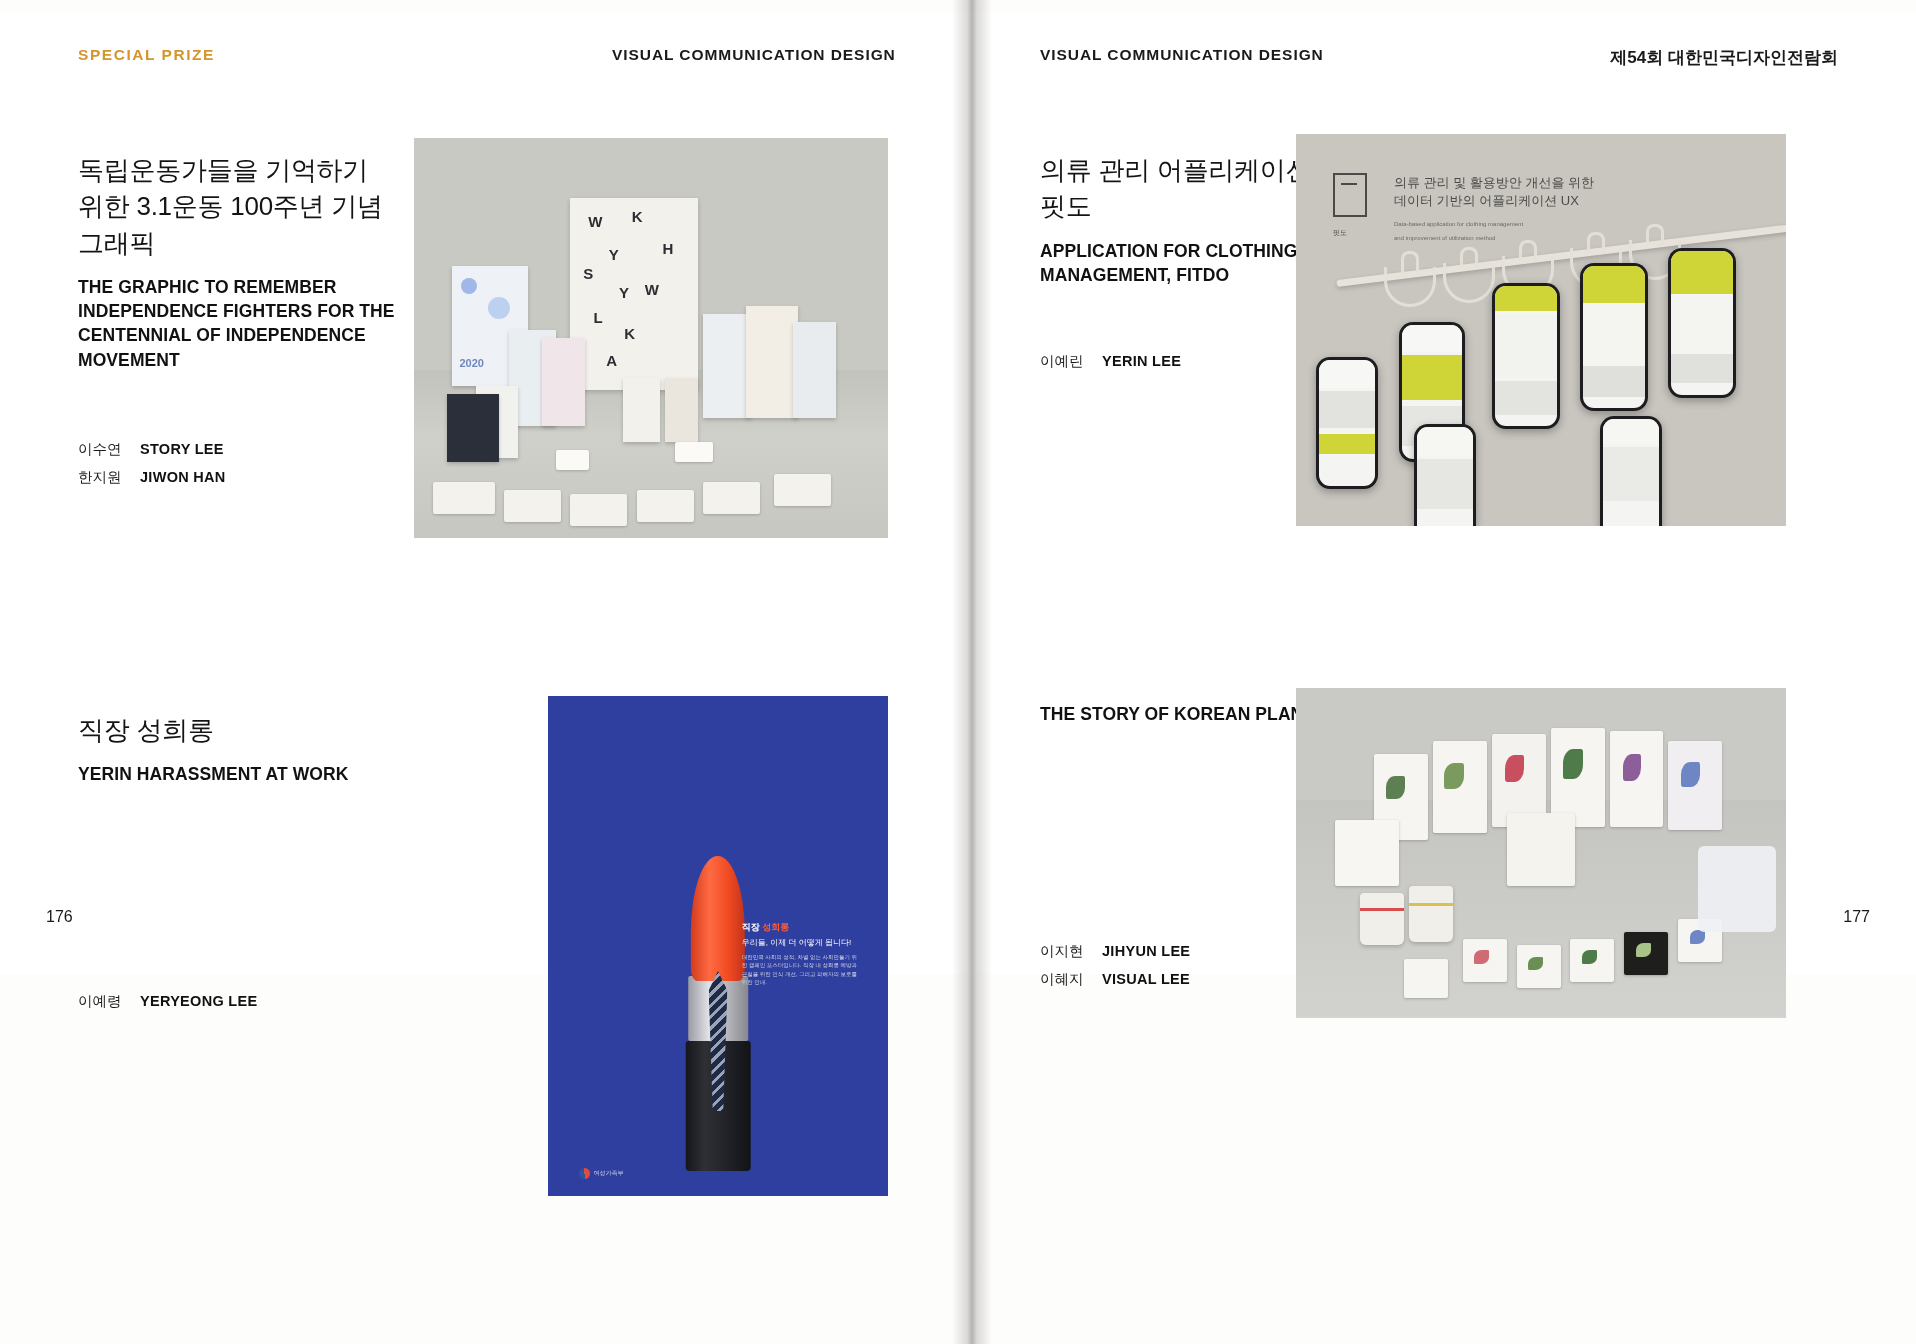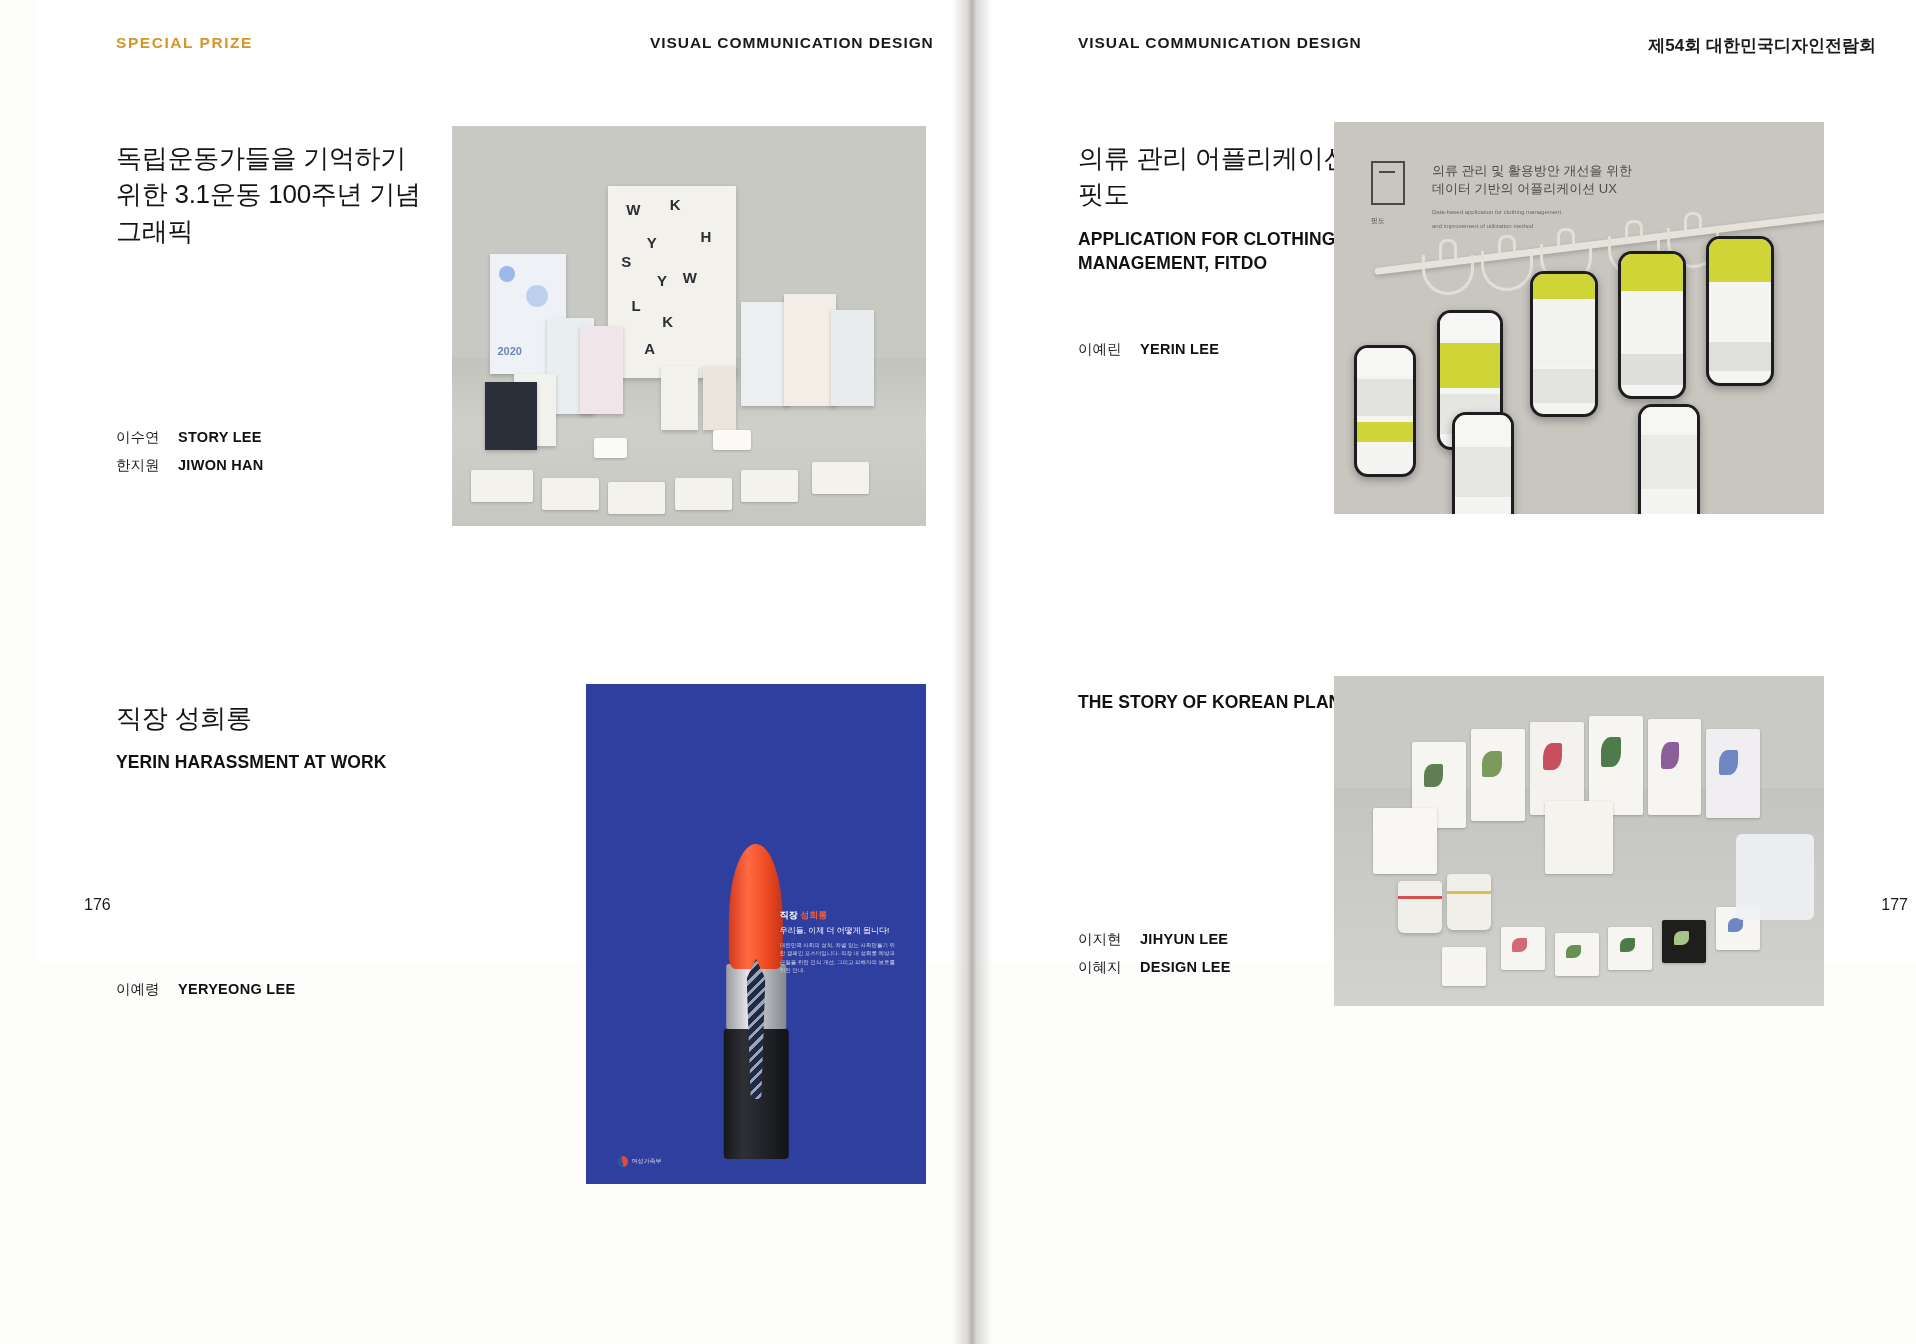--- a/index.html
+++ b/index.html
@@ -26,24 +26,23 @@
     background: linear-gradient(to right,
       rgba(255,255,255,0) 0%,
       rgba(190,188,185,0.55) 38%,
       rgba(120,118,115,0.55) 50%,
       rgba(190,188,185,0.55) 62%,
       rgba(255,255,255,0) 100%);
     pointer-events: none;
   }
   .page {
     position: absolute;
-    top: 0;
+    top: 12px;
     height: 962px;
     background: #ffffff;
-    margin-left: 38px;
   }
   .page-left  { left: 0;    width: 972px; }
   .page-right { left: 952px; width: 964px; }
 
   
   .runhead {
     position: absolute;
     top: 34px;
     font-size: 15.5px;
     letter-spacing: 0.06em;
@@ -241,20 +240,24 @@
 
     <div class="runhead special">SPECIAL PRIZE</div>
     <div class="runhead center-left">VISUAL COMMUNICATION DESIGN</div>
 
     <div class="entry" style="left:78px; top:140px; width:860px; height:390px;">
 
       <div class="titles">
         <div class="title-kr">독립운동가들을 기억하기
 위한 3.1운동 100주년 기념
 그래픽</div>
+        <div class="title-en">THE GRAPHIC TO REMEMBER
+INDEPENDENCE FIGHTERS FOR THE
+CENTENNIAL OF INDEPENDENCE
+MOVEMENT</div>
       </div>
 
       <div class="credits" style="top:288px;">
         <div class="credit-row">
           <span class="credit-kr">이수연</span>
           <span class="credit-en">STORY LEE</span>
         </div>
         <div class="credit-row">
           <span class="credit-kr">한지원</span>
           <span class="credit-en">JIWON HAN</span>
@@ -437,21 +440,21 @@
         <div class="title-en">THE STORY OF KOREAN PLANTS</div>
       </div>
 
       <div class="credits" style="top:240px;">
         <div class="credit-row">
           <span class="credit-kr">이지현</span>
           <span class="credit-en">JIHYUN LEE</span>
         </div>
         <div class="credit-row">
           <span class="credit-kr">이혜지</span>
-          <span class="credit-en">DESIGN LEE</span>
+          <span class="credit-en">VISUAL LEE</span>
         </div>
       </div>
 
       <div class="art art4" style="left:256px; top:-14px; width:490px; height:330px;">
         <div class="tabletop"></div>
 
         <div class="pc" style="left:16%; top:20%; width:11%; height:26%;">
           <div class="leaf" style="left:22%; top:26%; width:34%; height:26%; background:#5d7f52;"></div>
         </div>
         <div class="pc" style="left:28%; top:16%; width:11%; height:28%;">

